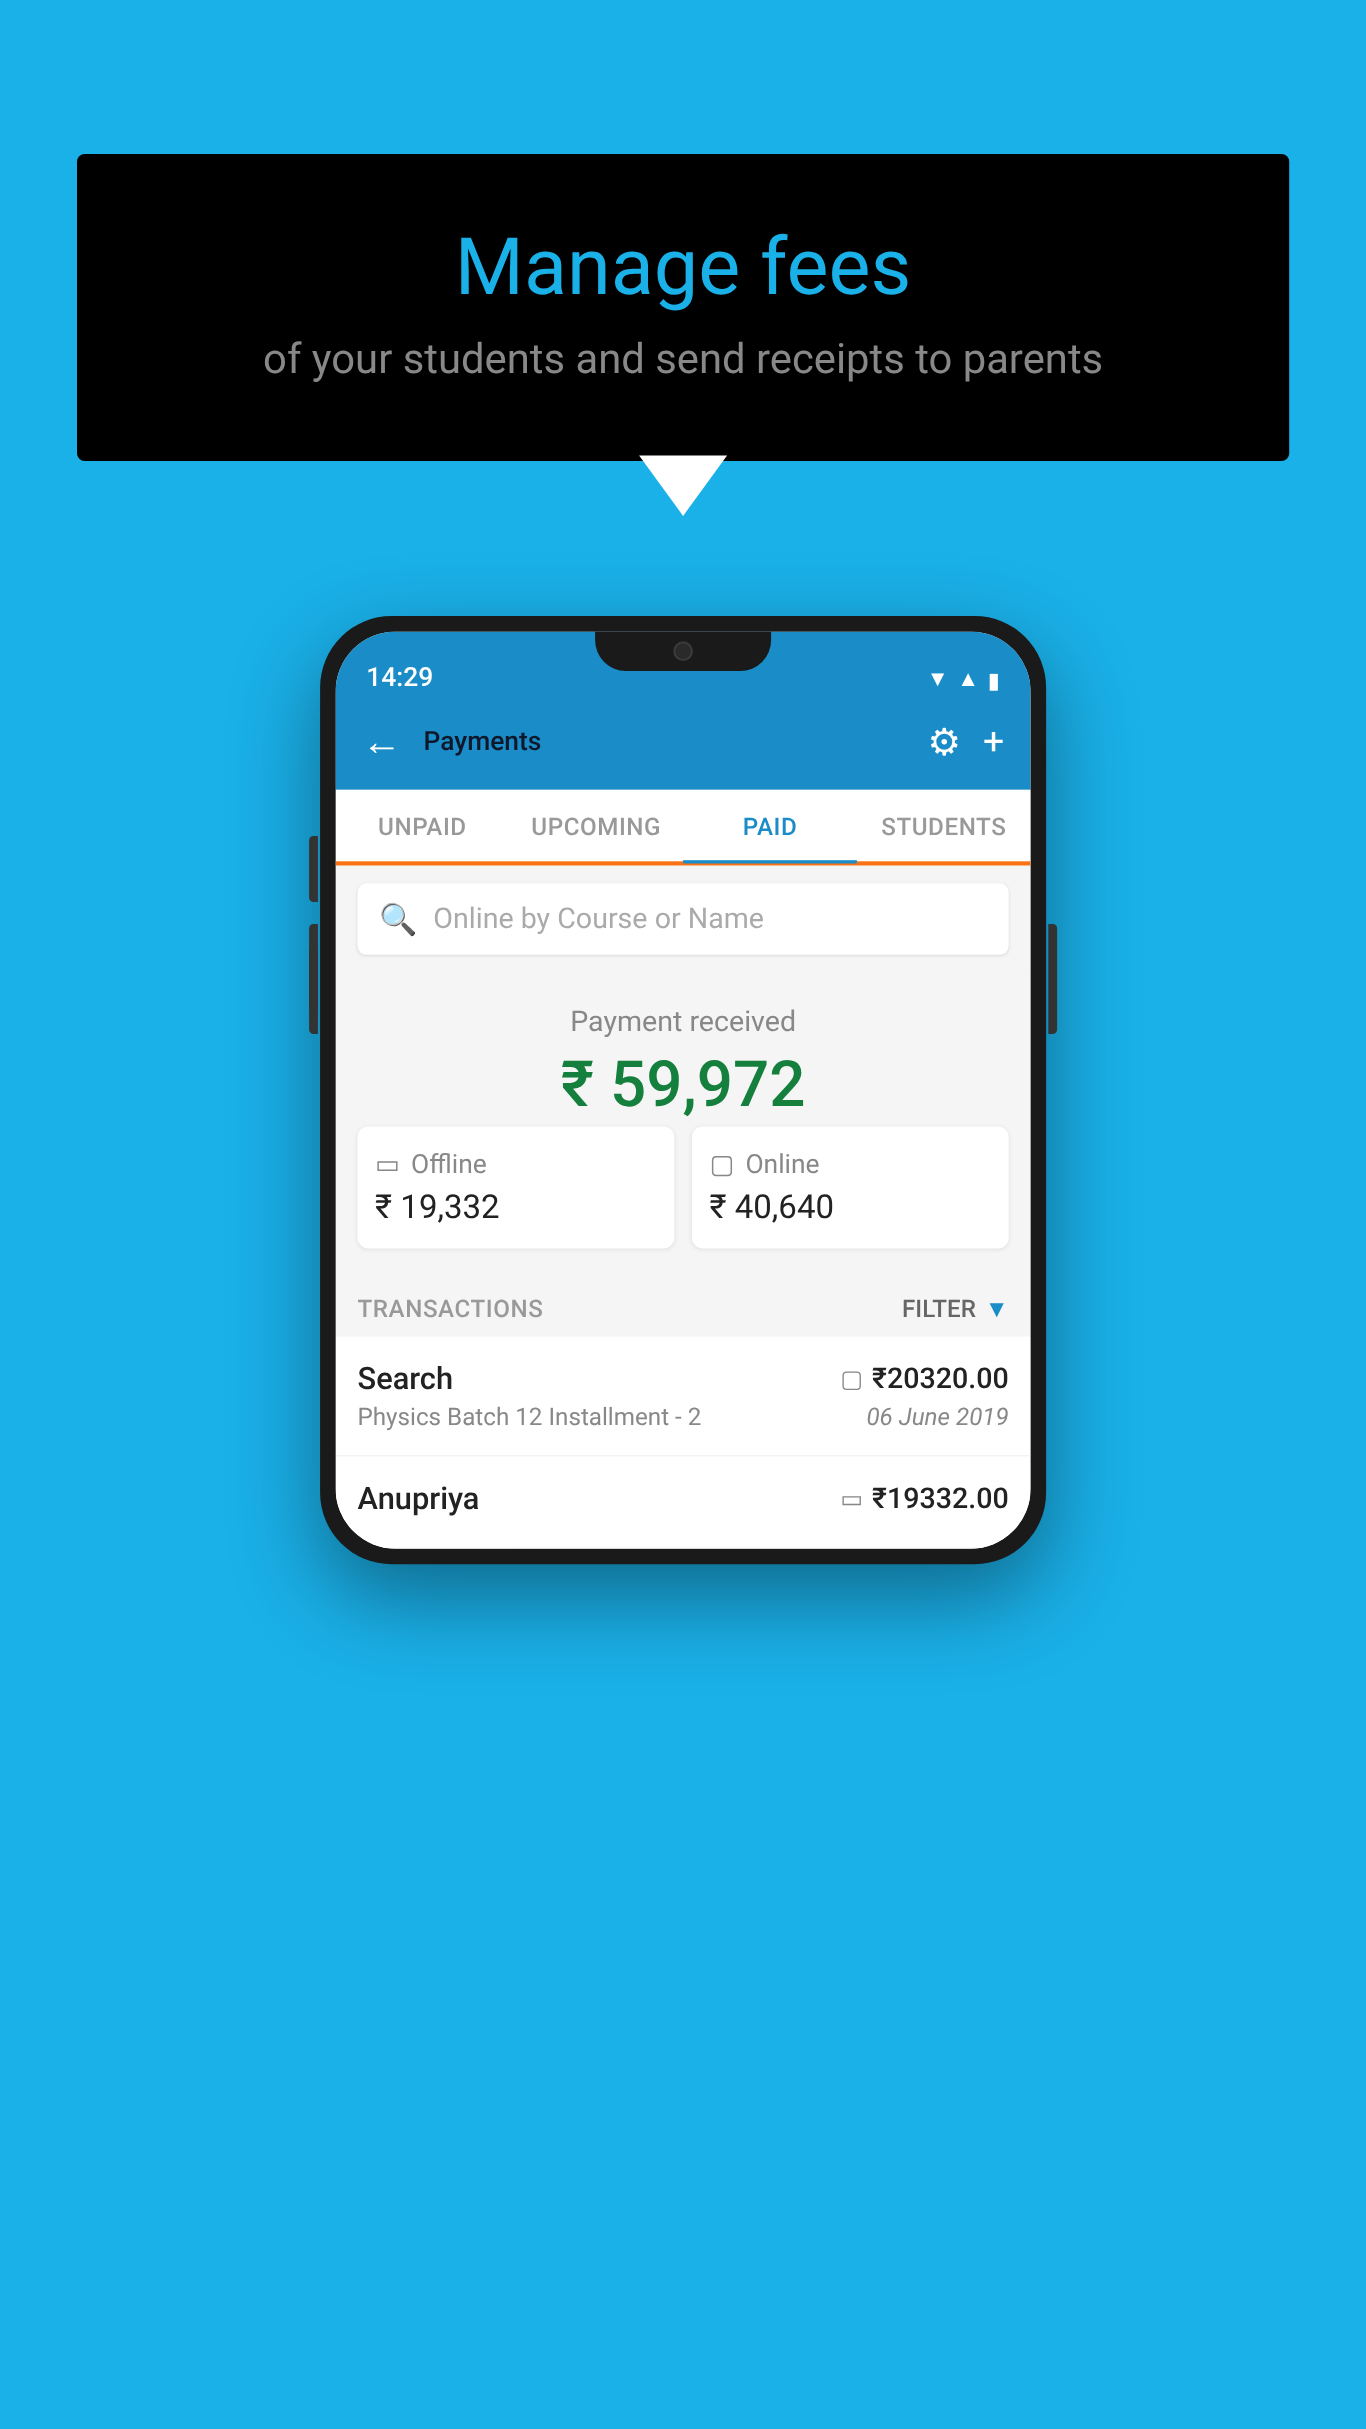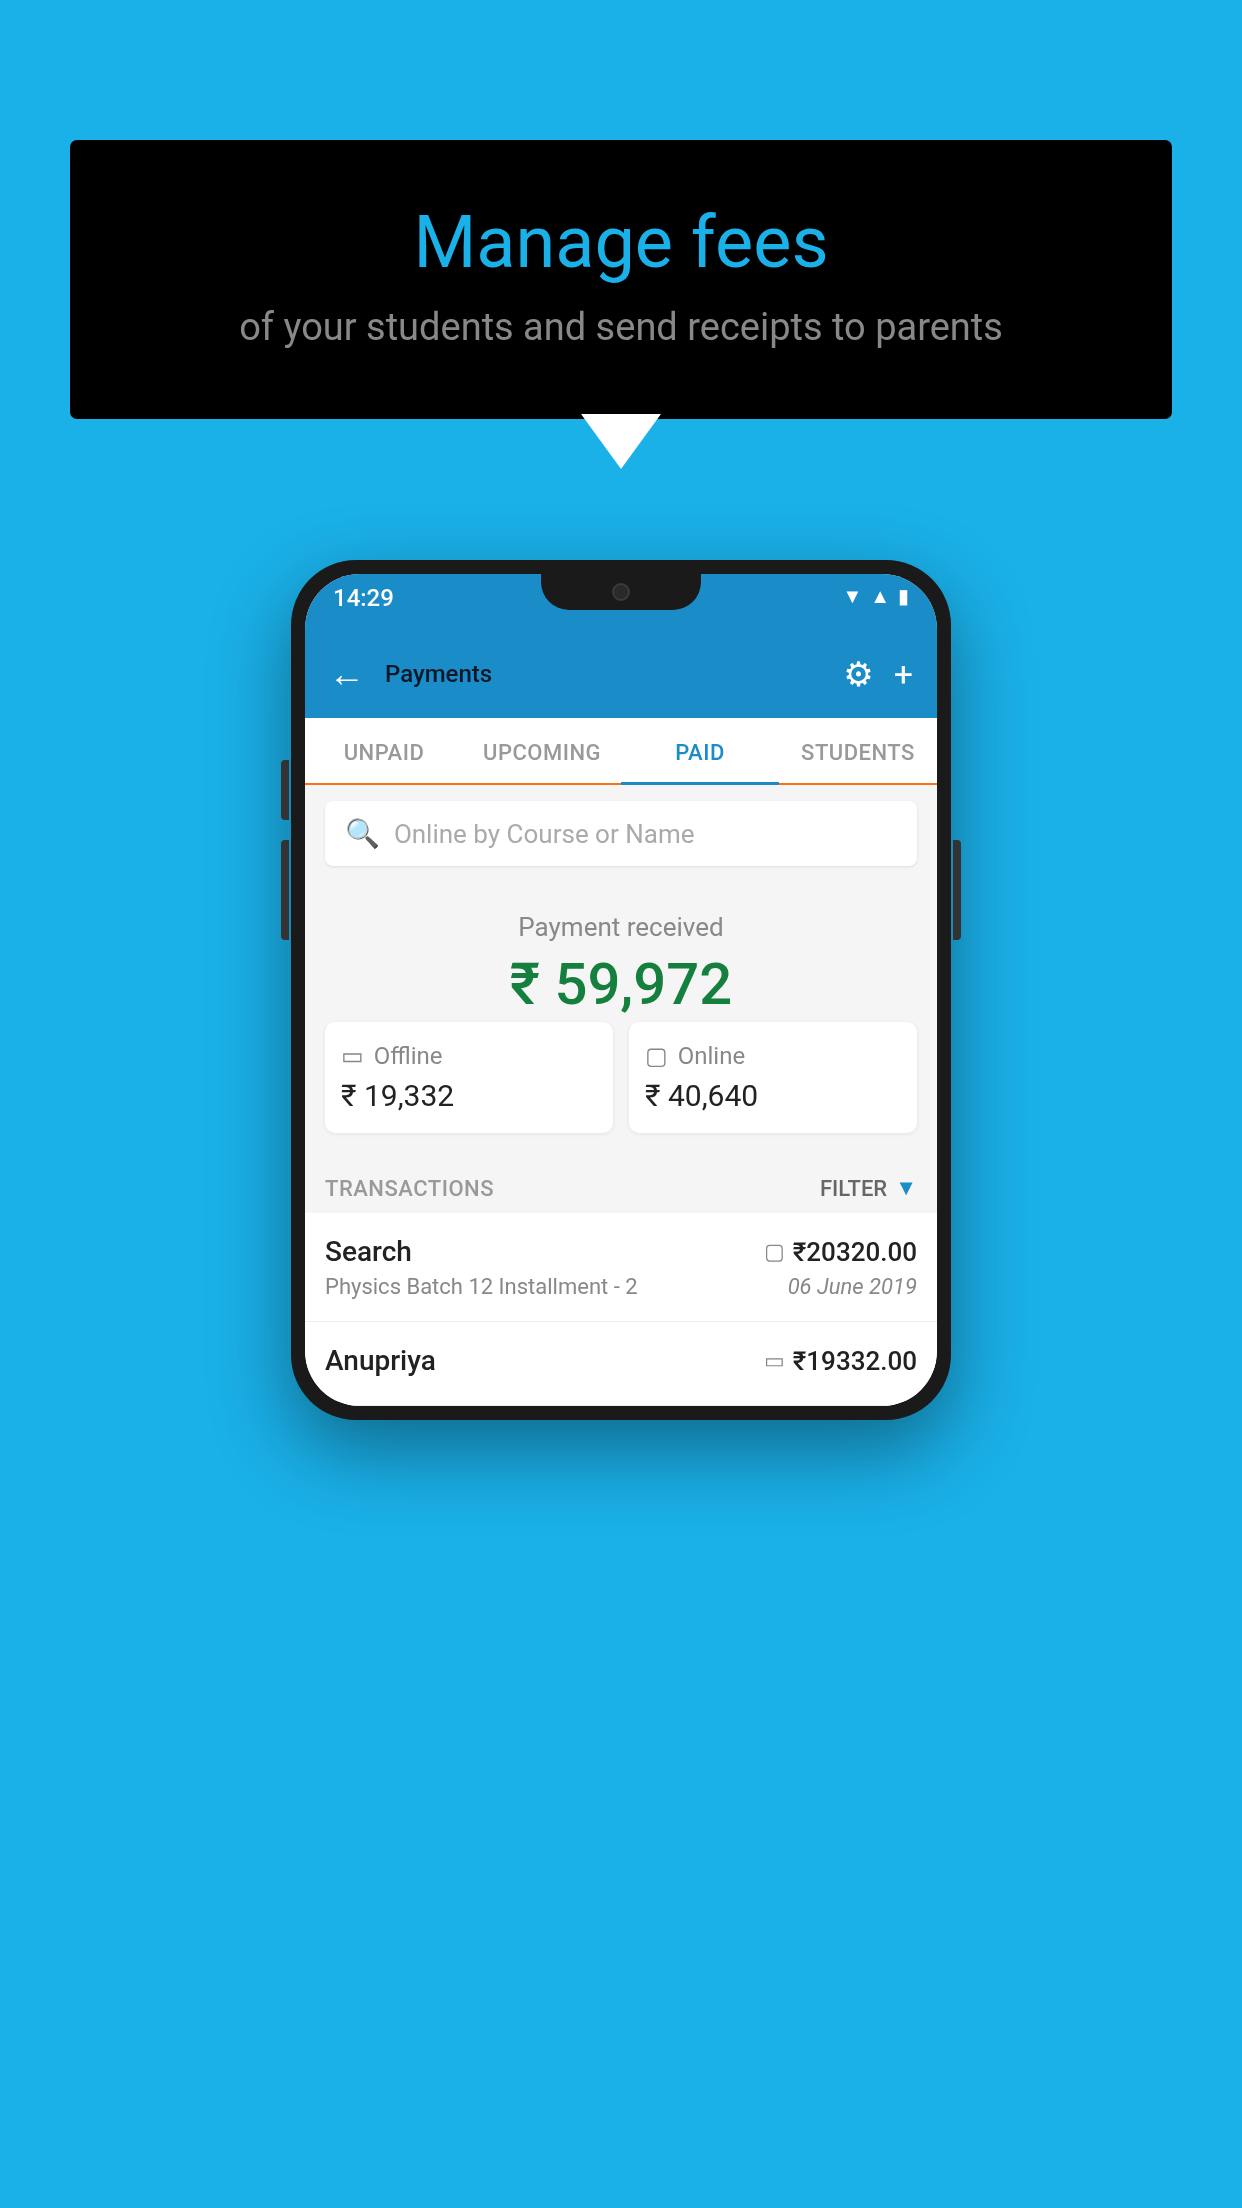--- a/index.html
+++ b/index.html
@@ -131,21 +131,21 @@
       background: #f0f0f0;
       border-radius: 52px;
       overflow: hidden;
     }
 
     
     .status-bar {
       background: #1a8cc7;
       height: 56px;
       display: flex;
-      align-items: flex-start;
+      align-items: flex-end;
       justify-content: space-between;
       padding: 0 28px;
       padding-top: 10px;
     }
 
     .status-time {
       color: #fff;
       font-size: 24px;
       font-weight: 500;
     }
@@ -188,21 +188,21 @@
     .gear-btn, .plus-btn {
       color: #fff;
       font-size: 34px;
       cursor: pointer;
     }
 
     
     .tabs {
       background: #fff;
       display: flex;
-      border-bottom: 2px solid #f97316;
+      border-bottom: 4px solid #f97316;
     }
 
     .tab {
       flex: 1;
       text-align: center;
       padding: 22px 0 18px;
       font-size: 22px;
       font-weight: 500;
       color: #999;
       letter-spacing: 0.5px;

